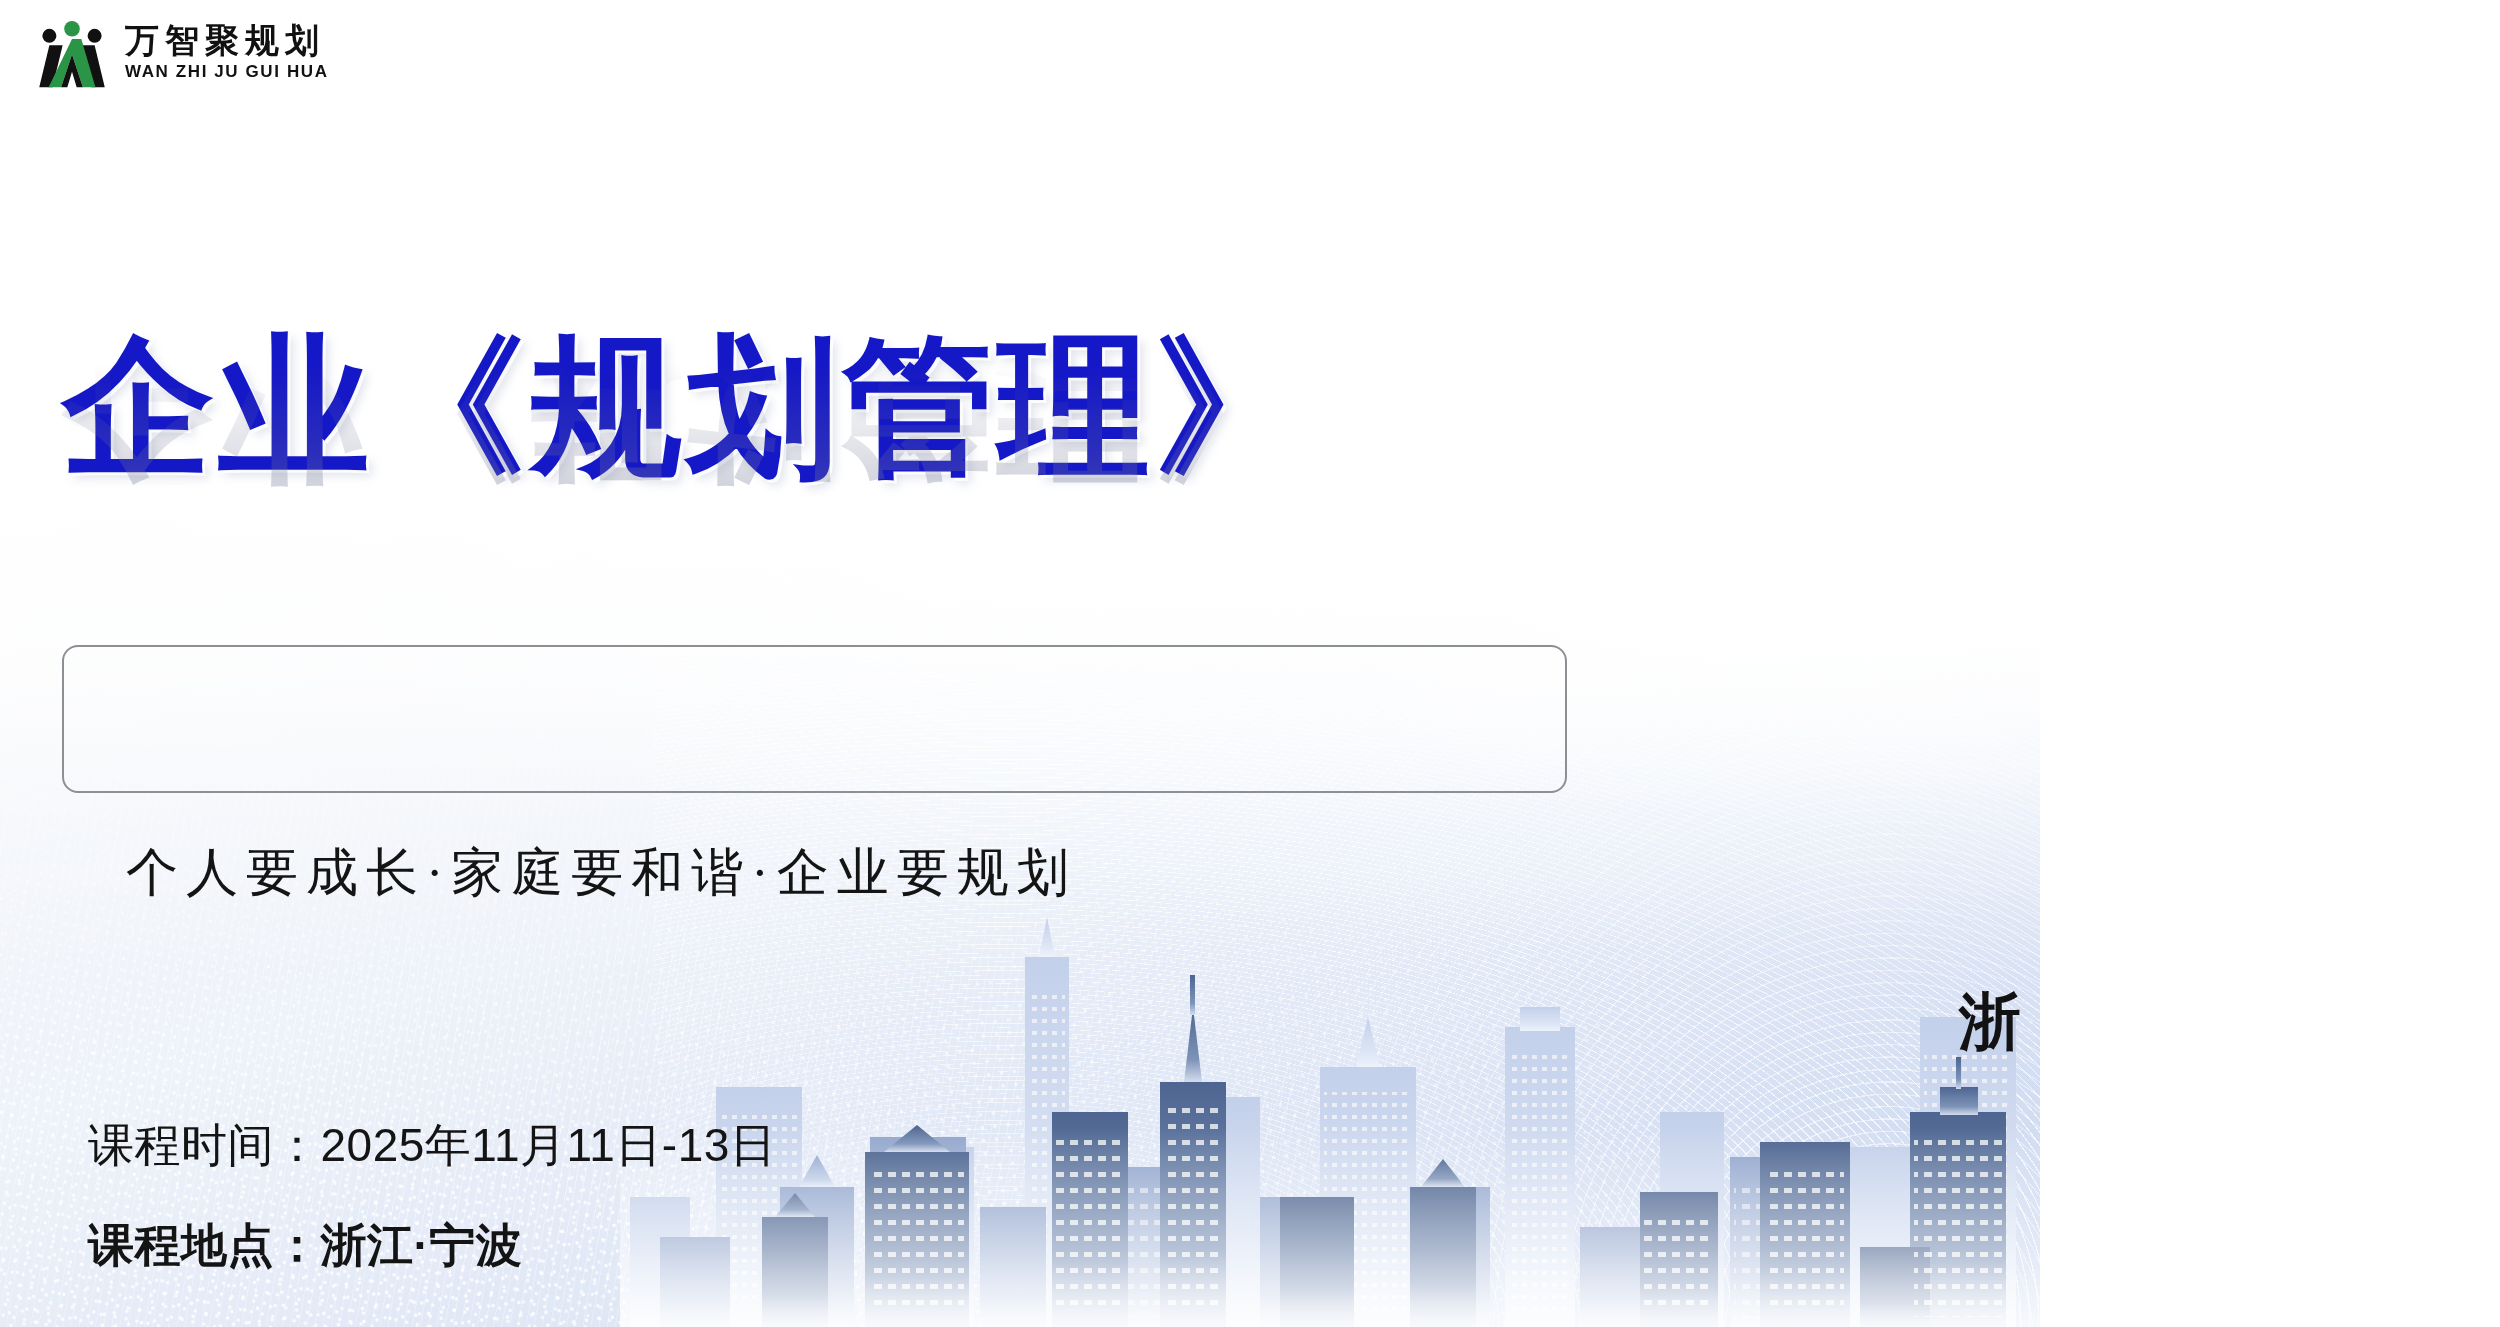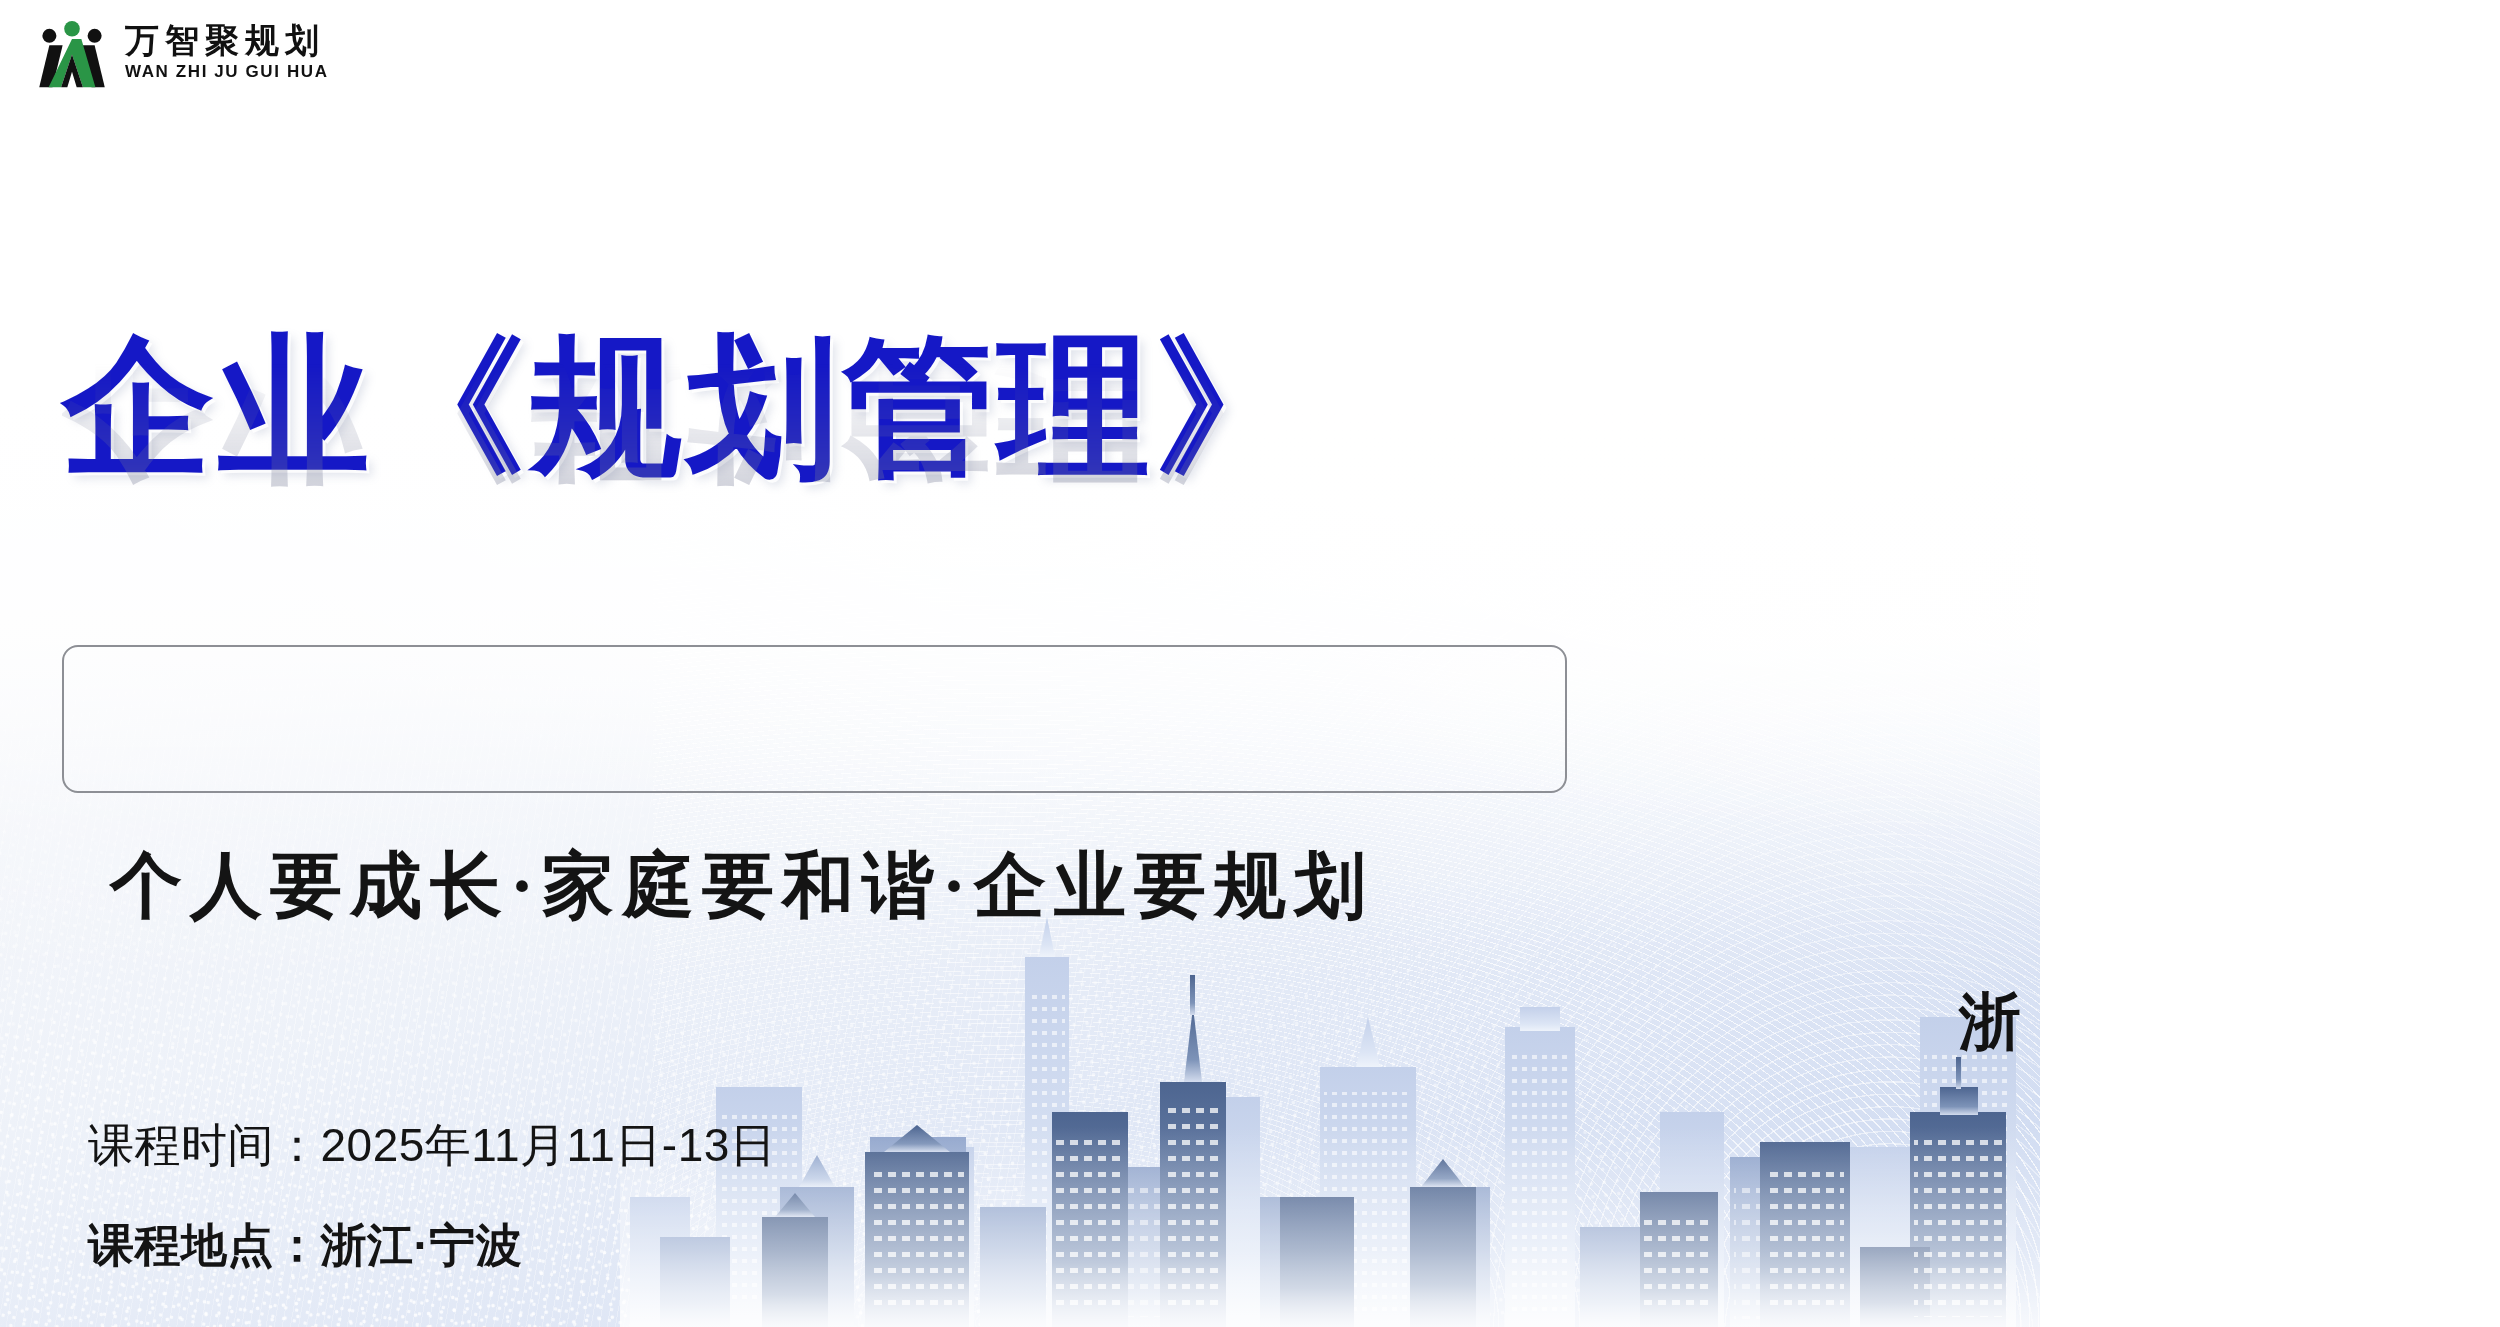--- a/index.html
+++ b/index.html
@@ -112,23 +112,23 @@
     display:flex;flex-direction:column;justify-content:center;
     background:transparent;
   }
   .desc-line{
     font-family:"Liberation Sans","DejaVu Sans",sans-serif;
     font-size:44px;color:#2b2b2e;letter-spacing:.5px;line-height:1.48;white-space:nowrap;
   }
 
   
   .tagline{
-    position:absolute;left:110px;top:838px;
+    position:absolute;left:126px;top:838px;
     font-family:"Liberation Serif","DejaVu Serif",serif;
-    font-size:72px;font-weight:700;color:#141414;letter-spacing:8px;white-space:nowrap;
+    font-size:52px;font-weight:400;color:#141414;letter-spacing:8px;white-space:nowrap;
   }
 
   
   .pin-group{position:absolute;left:1918px;top:866px;width:520px;text-align:center;}
   .pin{width:78px;height:100px;margin:0 auto;display:block;}
   .pin-label{
     margin-top:14px;
     font-family:"Liberation Serif","DejaVu Serif",serif;
     font-size:62px;font-weight:700;color:#121212;letter-spacing:12px;white-space:nowrap;
   }

